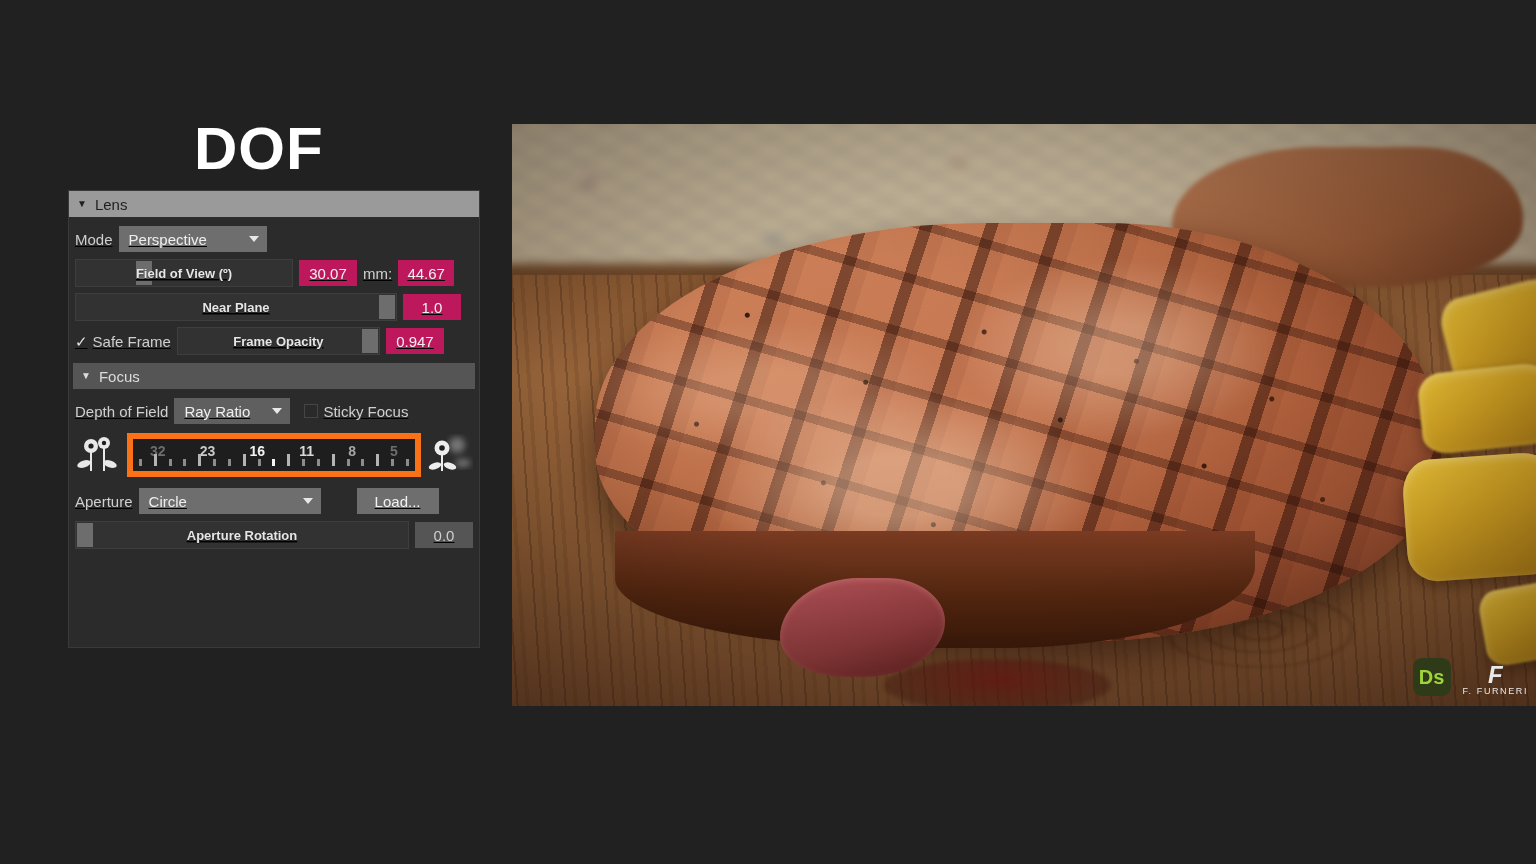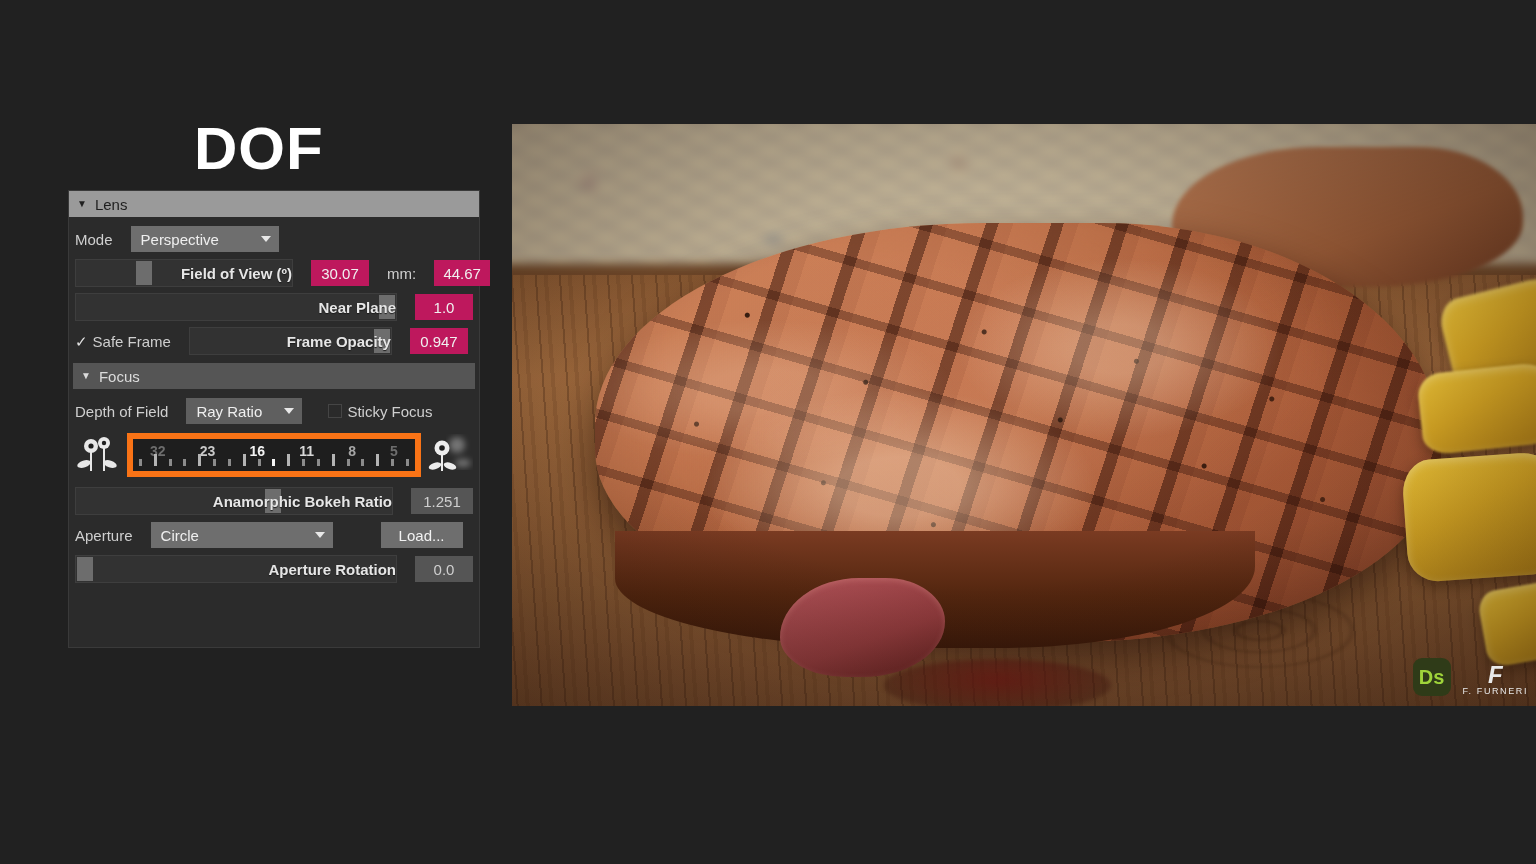--- a/index.html
+++ b/index.html
@@ -31,42 +31,42 @@
     height: 26px; display: flex; align-items: center;
     padding-left: 8px; gap: 8px;
     font-size: 15px; color: #1c1c1c; font-weight: normal;
   }
   .section-header.lens { background: #9a9a9a; color: #1f1f1f; }
   .section-header.focus { background: #555555; color: #dcdcdc; margin: 0 4px; }
   .tri { font-size: 10px; line-height: 1; }
 
   .body-block { padding: 8px 6px 6px 6px; }
 
-  .row { display: flex; align-items: center; gap: 18px; margin-bottom: 6px; height: 28px; }
+  .row { display: flex; align-items: center; gap: 6px; margin-bottom: 6px; height: 28px; text-decoration: underline; }
 
   .lbl { color: #cfcfcf; font-size: 15px; white-space: nowrap; }
 
   
   .combo {
     position: relative; background: #6e6e6e; color: #efefef;
     height: 26px; display: flex; align-items: center;
     padding: 0 24px 0 10px; font-size: 15px; border: none;
   }
   .combo .caret {
     position: absolute; right: 8px; top: 50%; transform: translateY(-50%);
     width: 0; height: 0; border-left: 5px solid transparent;
     border-right: 5px solid transparent; border-top: 6px solid #e8e8e8;
   }
 
   
   .track {
     position: relative; flex: 1 1 auto; height: 28px;
     background: #323232; border: 1px solid #3e3e3e;
-    display: flex; align-items: center; justify-content: flex-end;
-    color: #e6e6e6; font-size: 15px; font-weight: bold;
+    display: flex; align-items: center; justify-content: center;
+    color: #e6e6e6; font-size: 13px; font-weight: bold;
     overflow: hidden;
   }
   .track .handle {
     position: absolute; top: 1px; bottom: 1px; width: 16px;
     background: #6d6d6d;
   }
   .track .tlabel { position: relative; z-index: 2; text-shadow: 0 1px 1px #1b1b1b; }
 
   
   .numbox {
@@ -389,27 +389,20 @@
             <circle cx="15" cy="15" r="7.5"></circle>
               <circle cx="15" cy="15" r="2.8" fill="#1e1e1e"></circle>
             <rect x="14" y="20" width="2" height="18"></rect>
             <ellipse cx="8" cy="33" rx="6.5" ry="3.2" transform="rotate(-18 8 33)"></ellipse>
             <ellipse cx="23" cy="33" rx="6.5" ry="3.2" transform="rotate(18 23 33)"></ellipse>
           </g>
         </svg>
       </div>
 
 
-      <div class="row">
-        <div class="track" style="flex:1 1 auto">
-          <span class="handle" style="left:189px"></span>
-          <span class="tlabel">Anamorphic Bokeh Ratio</span>
-        </div>
-        <div class="numbox dark" style="min-width:62px">1.251</div>
-      </div>
 
       <div class="row">
         <span class="lbl">Aperture</span>
         <div class="combo" style="width:182px">
           <span>Circle</span>
           <span class="caret"></span>
         </div>
         <div class="btn" style="margin-left:30px;width:82px">Load...</div>
       </div>
 

